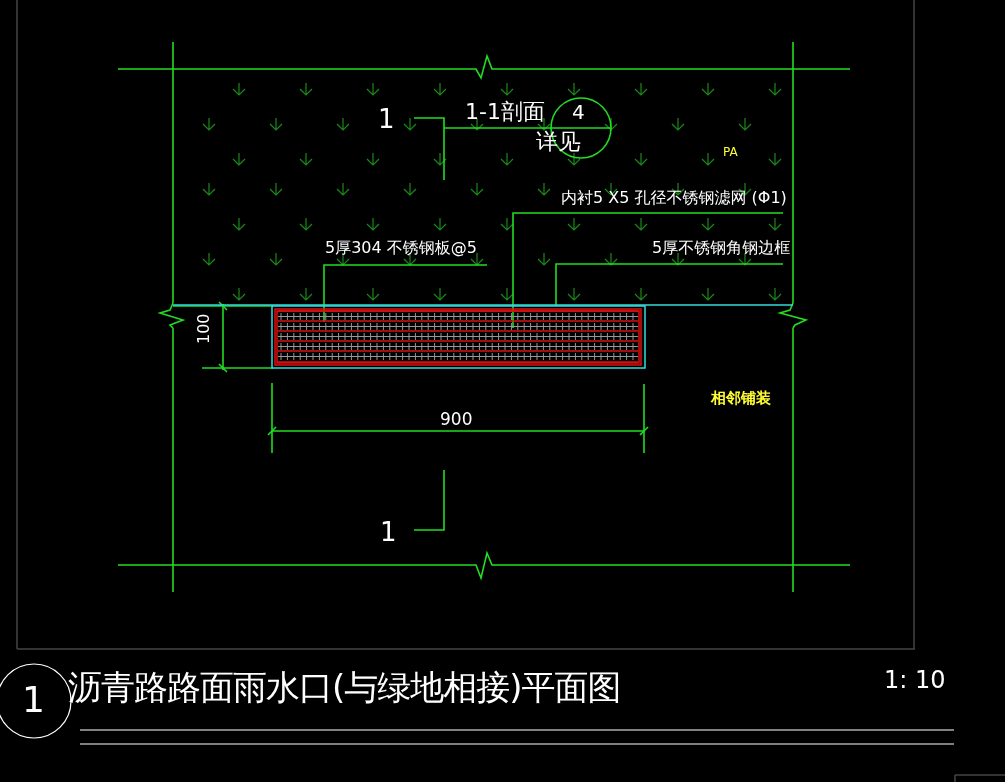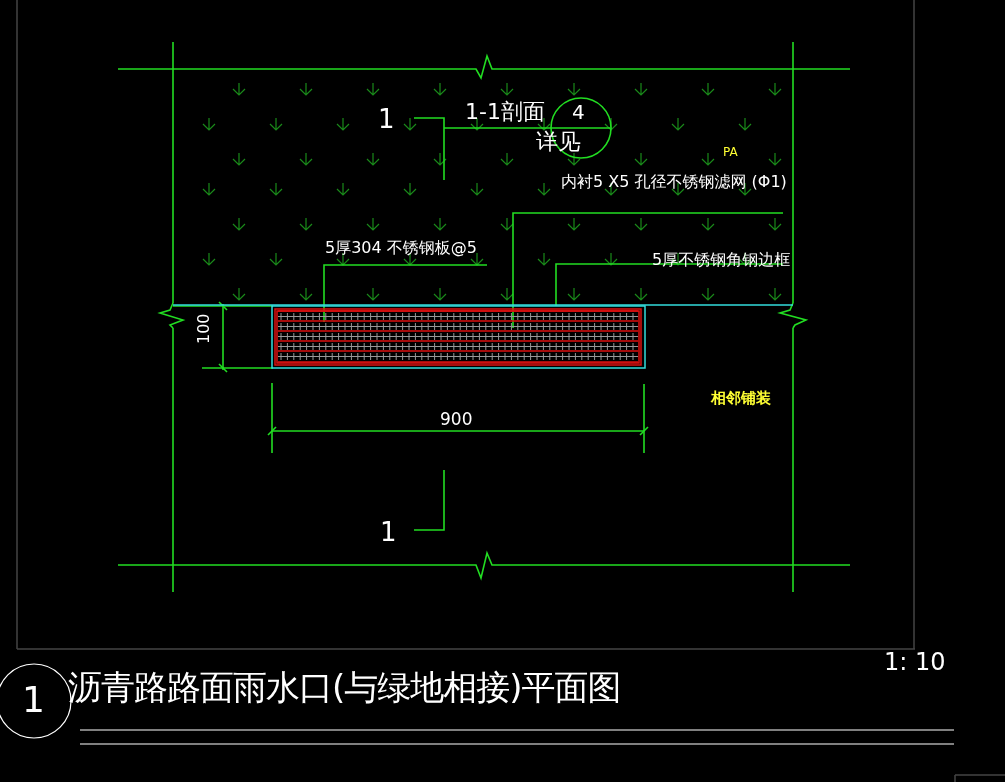--- a/index.html
+++ b/index.html
@@ -440,26 +440,26 @@
 </svg>
 
 <div class="txt w" style="left:378px;top:106px;font-size:26px;">1</div>
 <div class="txt w" style="left:465px;top:101px;font-size:22px;">1-1剖面</div>
 <div class="txt w" style="left:536px;top:131px;font-size:22px;">详见</div>
 <div class="txt w" style="left:572px;top:102px;font-size:20px;">4</div>
 <div class="txt w" style="left:574px;top:132px;font-size:20px;">-</div>
 
 <div class="txt y" style="left:723px;top:138px;font-size:12px;margin-top:8px;">PA</div>
 
-<div class="txt w" style="left:561px;top:174px;font-size:16px;">内衬5 X5 孔径不锈钢滤网 (Φ1)</div>
+<div class="txt w" style="left:561px;top:190px;font-size:16px;">内衬5 X5 孔径不锈钢滤网 (Φ1)</div>
 <div class="txt w" style="left:325px;top:240px;font-size:16px;">5厚304 不锈钢板@5</div>
-<div class="txt w" style="left:652px;top:240px;font-size:16px;margin-top:12px;">5厚不锈钢角钢边框</div>
+<div class="txt w" style="left:652px;top:240px;font-size:16px;">5厚不锈钢角钢边框</div>
 
 <div class="txt w" style="left:196px;top:344px;font-size:16px;transform:rotate(-90deg);transform-origin:left top;">100</div>
 <div class="txt w" style="left:440px;top:411px;font-size:17px;">900</div>
 
 <div class="txt y" style="left:711px;top:391px;font-size:15px;font-weight:bold;">相邻铺装</div>
 
 <div class="txt w" style="left:380px;top:519px;font-size:26px;">1</div>
 
 <div class="txt w" style="left:22px;top:682px;font-size:36px;">1</div>
 <div class="txt w" style="left:68px;top:670px;font-size:34px;letter-spacing:-1px;">沥青路路面雨水口(与绿地相接)平面图</div>
-<div class="txt w" style="left:884px;top:650px;font-size:24px;">1: 10</div>
+<div class="txt w" style="left:884px;top:668px;font-size:24px;">1: 10</div>
 
 </body></html>

